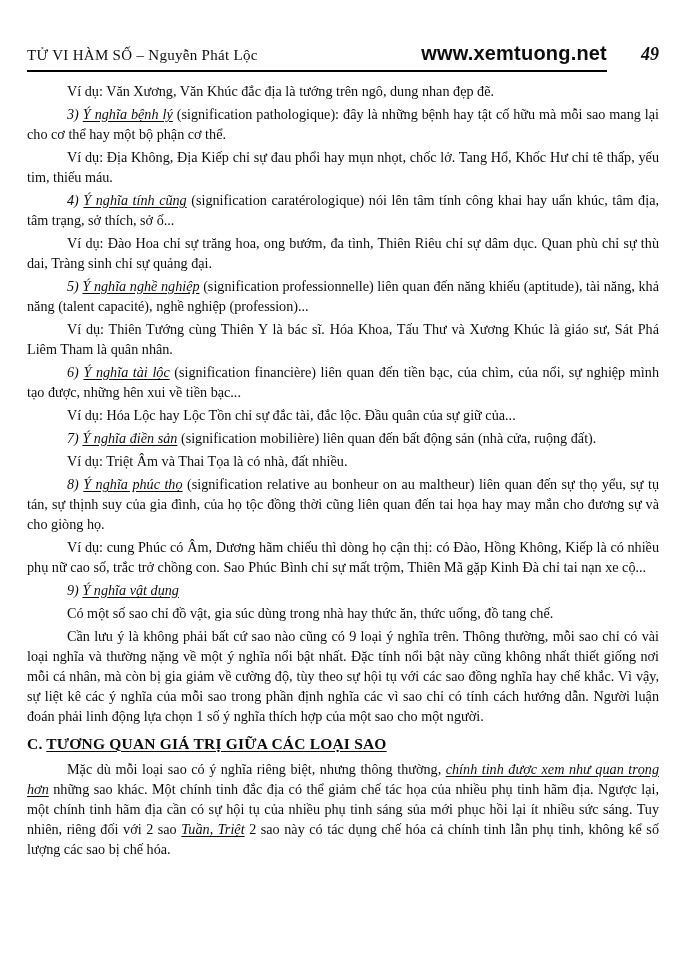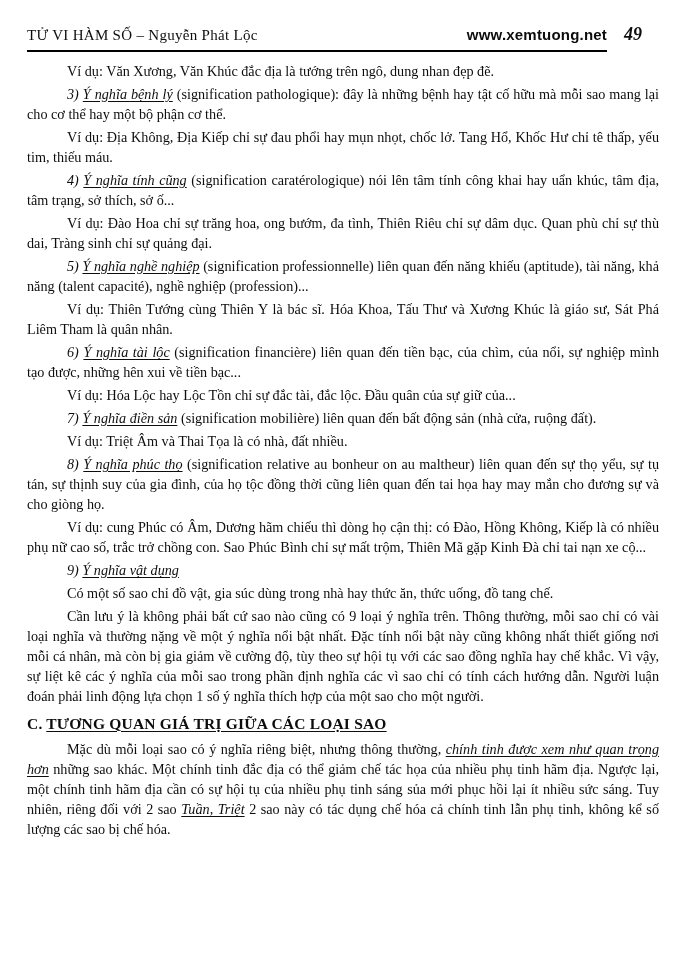--- a/index.html
+++ b/index.html
@@ -4,38 +4,38 @@
 <style>
   * { margin: 0; padding: 0; box-sizing: border-box; }
   html, body { background: #ffffff; }
   body {
     width: 686px;
     height: 971px;
     font-family: "Liberation Serif", serif;
     color: #0d0d0d;
     overflow: hidden;
   }
-  .page { padding: 24px 27px 0 27px; }
+  .page { padding: 42px 27px 0 27px; }
 
   .header-row { display: flex; align-items: baseline; }
   .header-title {
     font-size: 15px;
     letter-spacing: 0.3px;
     white-space: nowrap;
   }
   .header-site {
     margin-left: auto;
     font-family: "Liberation Sans", sans-serif;
     font-weight: bold;
-    font-size: 15px;
+    font-size: 20px;
     letter-spacing: 0.2px;
   }
   .header-page {
     width: 52px;
-    text-align: center;
+    text-align: right;
     font-weight: bold;
     font-style: italic;
     font-size: 18px;
   }
   .header-rule {
     width: 580px;
     height: 2px;
     background: #000;
     margin-top: 5px;
   }

